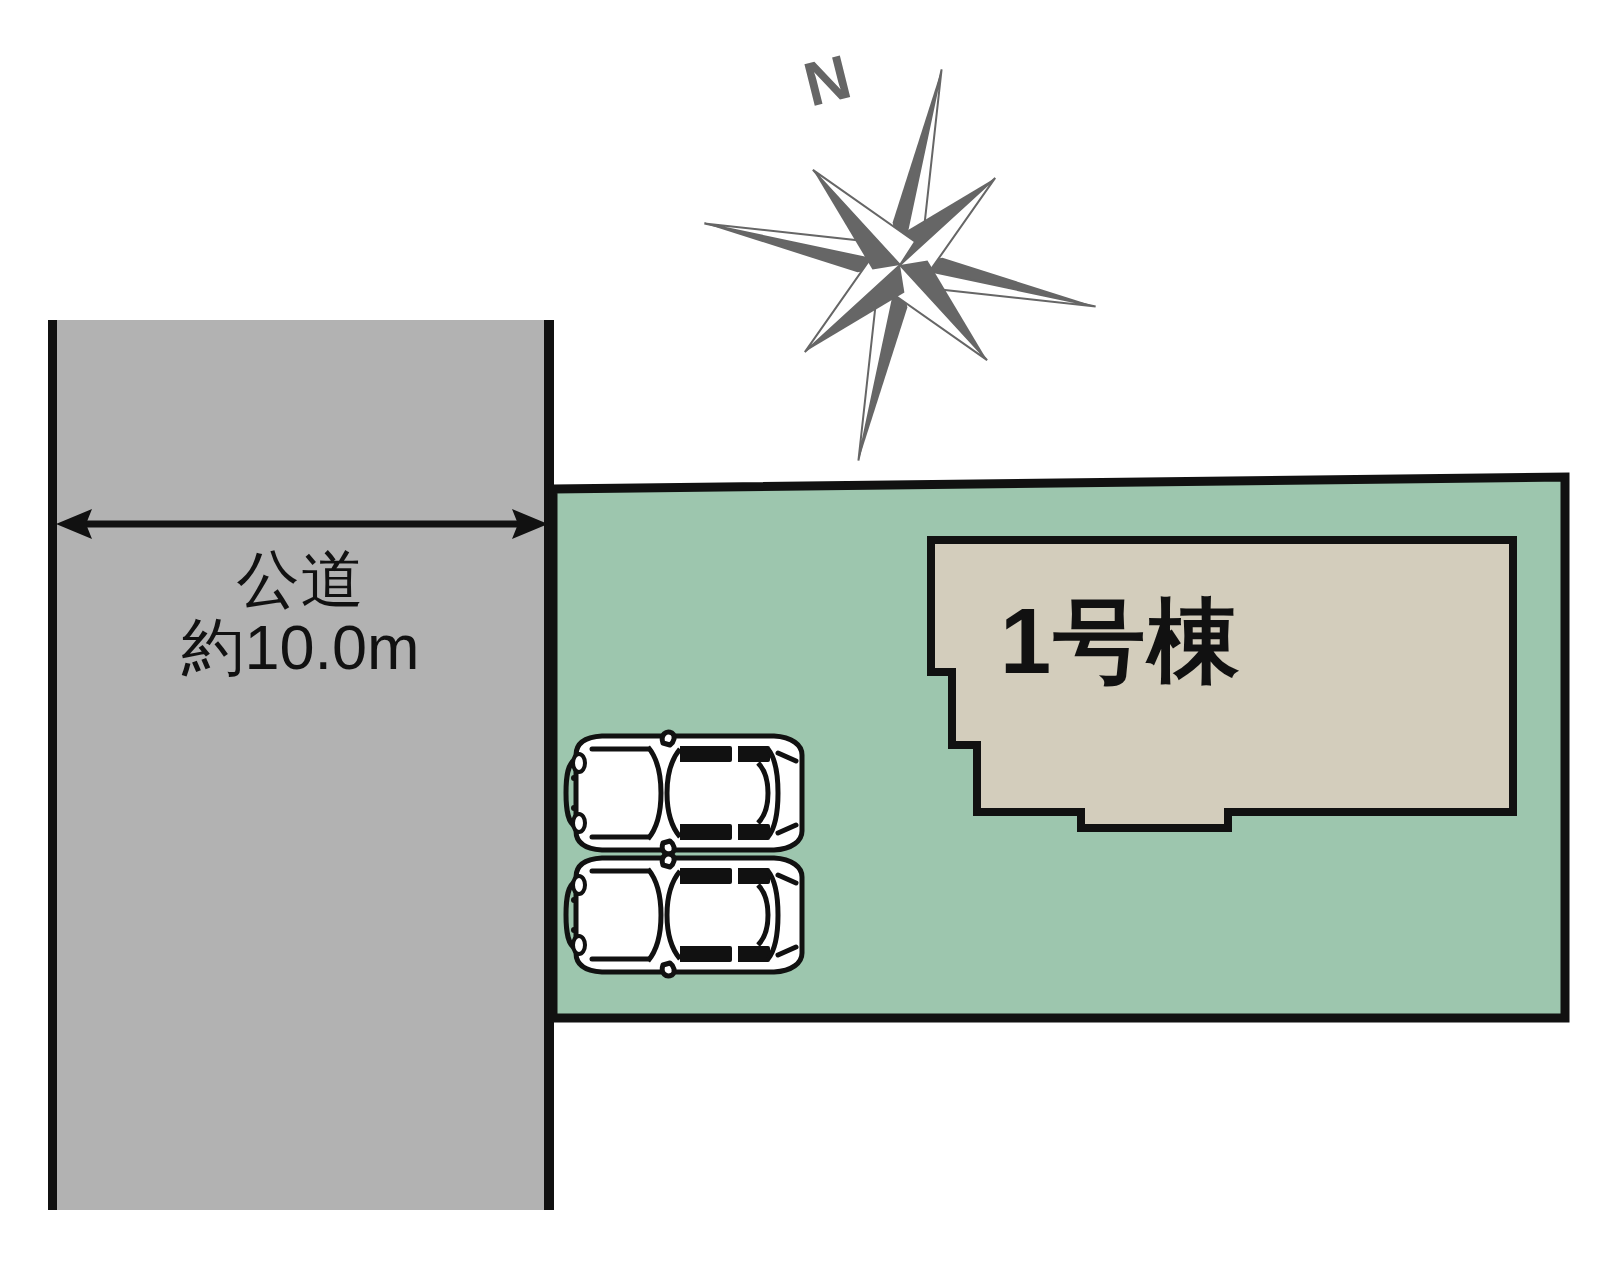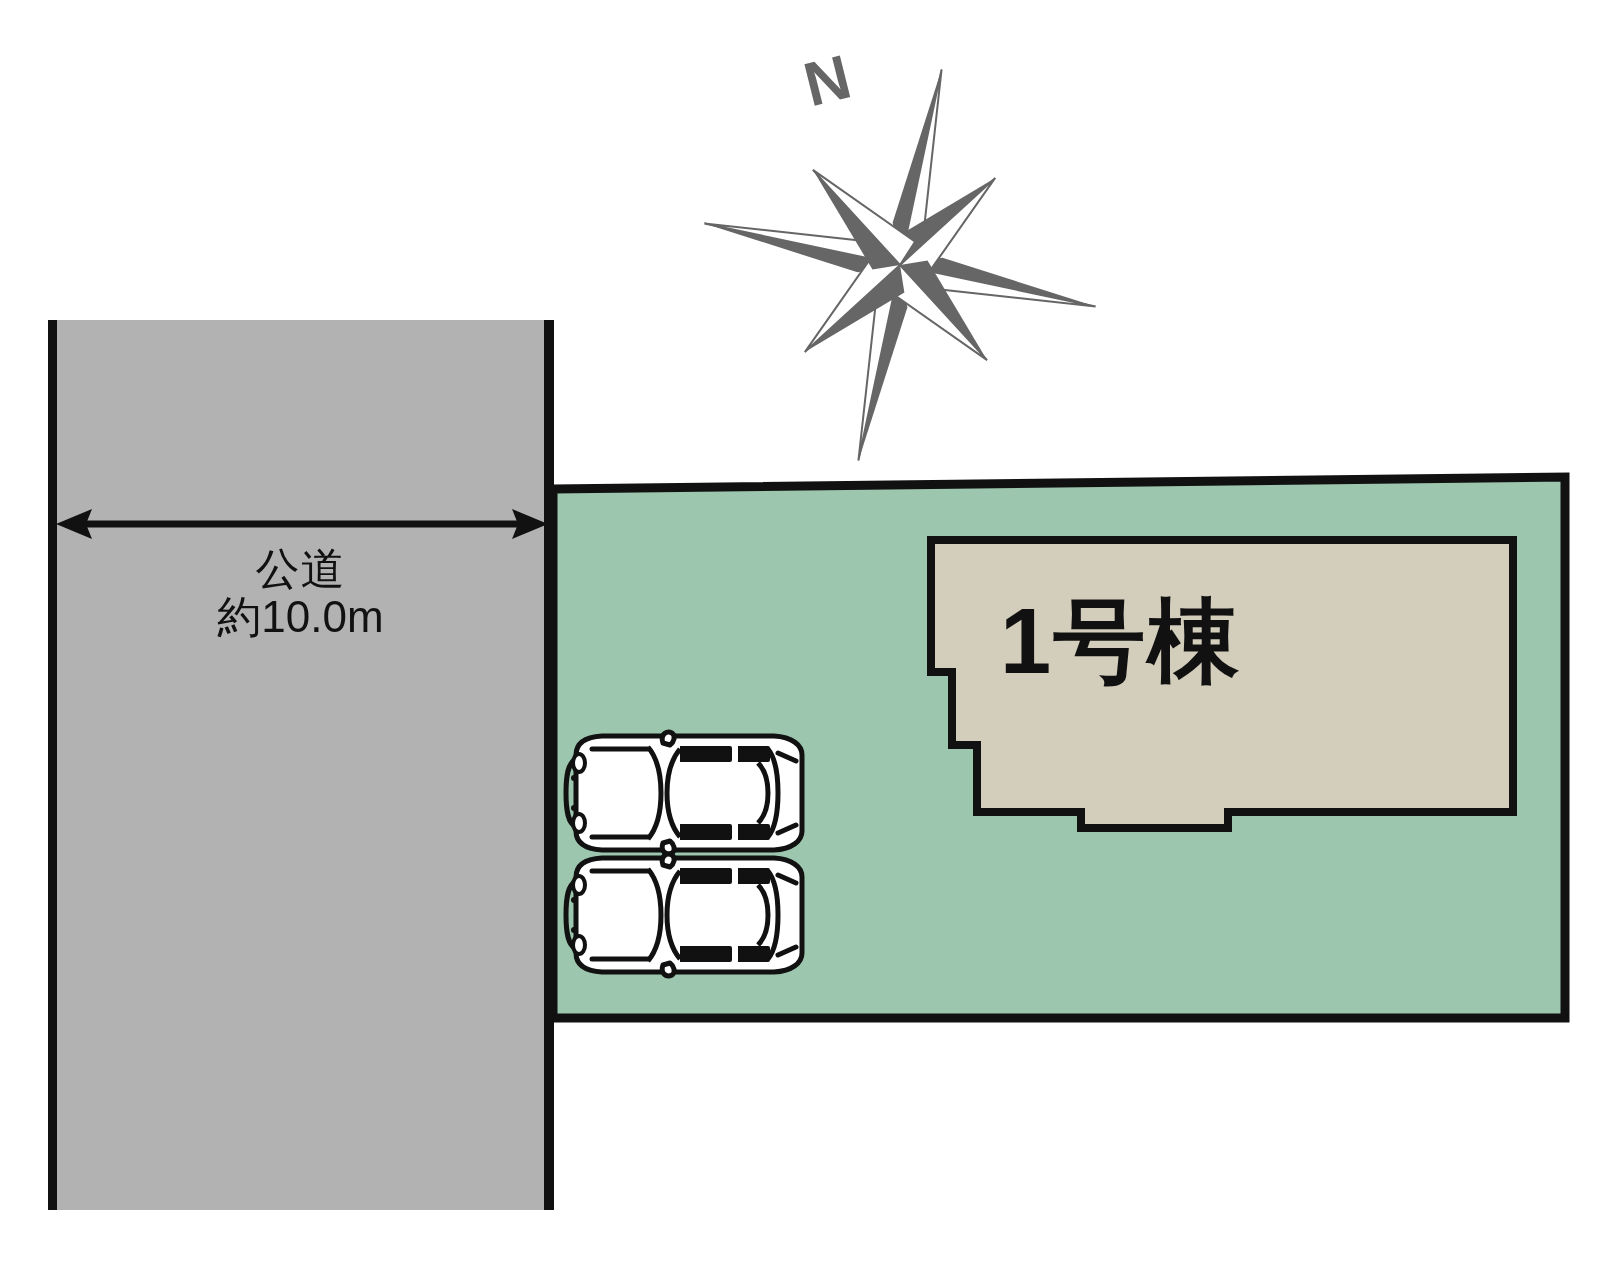--- a/index.html
+++ b/index.html
@@ -41,21 +41,21 @@
     color: #111111;
     font-family: "Liberation Sans", "DejaVu Sans", sans-serif;
     white-space: pre;
     line-height: 1.08;
   }
   #road-label {
     left: 48px;
     top: 545px;
     width: 505px;
     text-align: center;
-    font-size: 44px;
+    font-size: 63px;
     font-weight: 400;
     letter-spacing: 1px;
   }
   #road-label .line2 {
     display: block;
     letter-spacing: 0px;
   }
   #building-label {
     left: 1000px;
     top: 592px;

